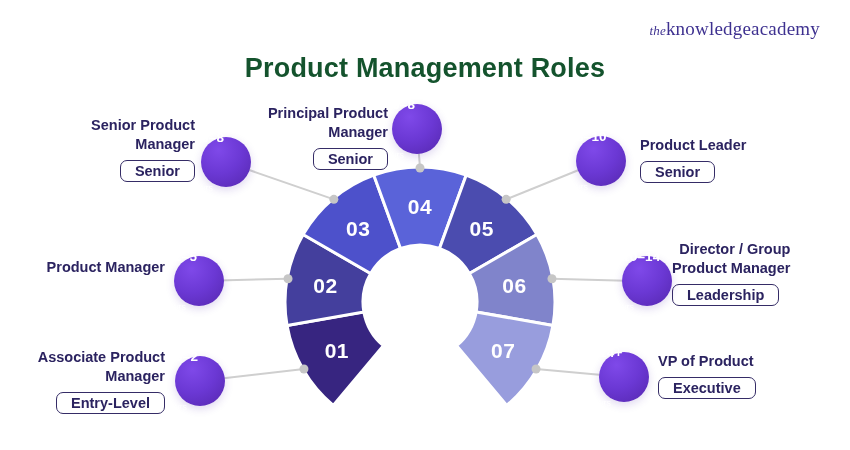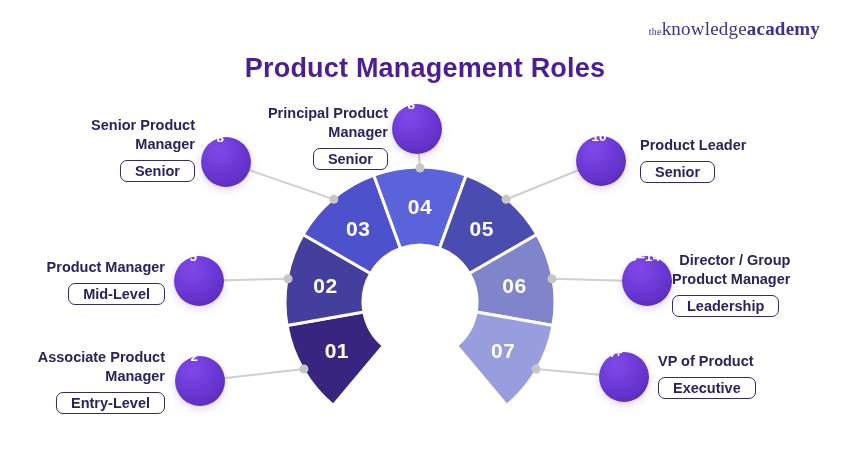--- a/index.html
+++ b/index.html
@@ -3,27 +3,27 @@
 <meta charset="utf-8">
 <style>
   html,body{margin:0;padding:0;background:#fff;}
   .canvas{position:relative;width:850px;height:450px;background:#ffffff;overflow:hidden;
           font-family:"Liberation Sans",sans-serif;}
 
   
   .logo{position:absolute;top:19px;right:30px;z-index:4;
         font-family:"Liberation Serif",serif;color:#3e3190;font-size:19px;line-height:1;
         letter-spacing:.2px;}
-  .logo .the{font-size:10px;}
+  .logo .the{font-style:italic;font-size:13px;}
   .logo .knowledge{font-weight:400;}
-  .logo .academy{font-weight:700;}
+  .logo .academy{font-weight:400;}
 
   
   .title{position:absolute;top:53px;left:0;right:0;z-index:4;text-align:center;
-         font-size:27px;font-weight:800;color:#4c1d95;letter-spacing:.2px;}
+         font-size:27px;font-weight:800;color:#14532d;letter-spacing:.2px;}
 
   
   #donut-svg{position:absolute;inset:0;z-index:1;}
 
   
   .callout{position:absolute;z-index:3;display:flex;flex-direction:column;}
   .callout.right-align{align-items:flex-end;text-align:right;}
   .callout.left-align{align-items:flex-start;text-align:right;}
   .role{font-size:14.5px;font-weight:700;color:#2b2360;line-height:1.3;}
   .level-box{margin-top:6px;border:1.6px solid #352c66;border-radius:7px;background:#fff;
@@ -92,21 +92,20 @@
       <span>Senior Product</span><br>
       <span>Manager</span>
     </div>
     <div class="level-box">Senior</div>
   </div>
 
   <div class="callout right-align" style="top:258px;right:685px;">
     <div class="role">
       <span>Product Manager</span>
     </div>
-    <div class="level-box">Mid-Level</div>
   </div>
 
   <div class="callout right-align" style="top:348px;right:685px;">
     <div class="role">
       <span>Associate Product</span><br>
       <span>Manager</span>
     </div>
     <div class="level-box">Entry-Level</div>
   </div>
 
@@ -118,21 +117,21 @@
     <div class="level-box">Senior</div>
   </div>
 
   <div class="callout left-align" style="top:136px;left:640px;">
     <div class="role">
       <span>Product Leader</span>
     </div>
     <div class="level-box">Senior</div>
   </div>
 
-  <div class="callout left-align" style="top:240px;left:672px;margin-top:11px;">
+  <div class="callout left-align" style="top:240px;left:672px;">
     <div class="role">
       <span>Director / Group</span><br>
       <span>Product Manager</span>
     </div>
     <div class="level-box">Leadership</div>
   </div>
 
   <div class="callout left-align" style="top:352px;left:658px;">
     <div class="role">
       <span>VP of Product</span>

